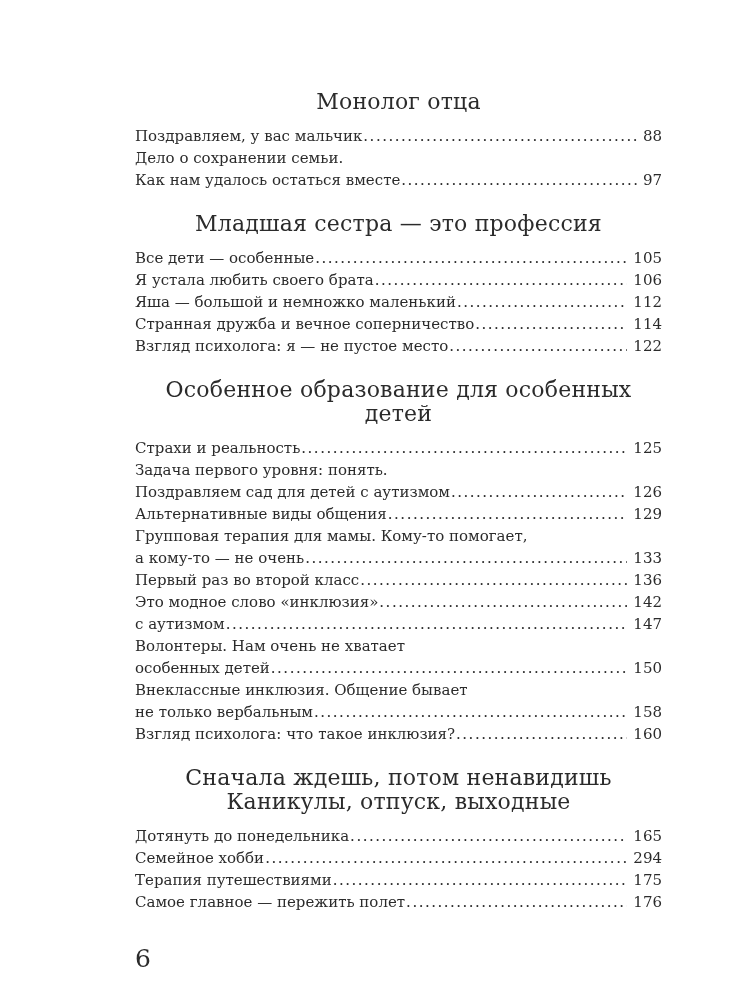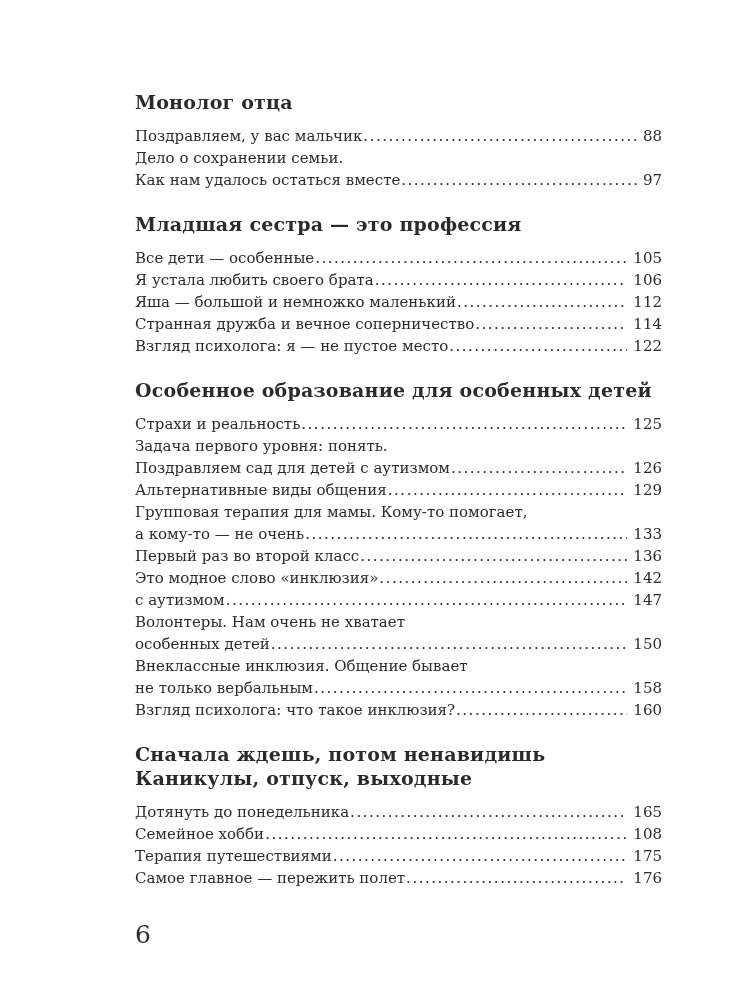--- a/index.html
+++ b/index.html
@@ -18,22 +18,23 @@
     box-sizing: border-box;
     width: 750px;
     height: 1000px;
     padding: 90px 88px 0 135px;
     background: #ffffff;
   }
   .toc-section {
     margin-bottom: 21px;
   }
   .section-heading {
-    font-weight: bold;
-    font-size: 19px;
+    text-align: center;
+    font-weight: normal;
+    font-size: 22px;
     line-height: 24px;
     margin-bottom: 11px;
     letter-spacing: 0.2px;
   }
   .toc-entries {
     font-size: 15px;
   }
   .entry-line {
     display: flex;
     align-items: baseline;
@@ -195,21 +196,21 @@
         </div>
         <div class="toc-entries">
           <div class="entry-line">
             <span class="entry-title">Дотянуть до понедельника</span>
             <span class="dot-leader">............................................................................................................................................................................................................................</span>
             <span class="entry-page">165</span>
           </div>
           <div class="entry-line">
             <span class="entry-title">Семейное хобби</span>
             <span class="dot-leader">............................................................................................................................................................................................................................</span>
-            <span class="entry-page">108</span>
+            <span class="entry-page">294</span>
           </div>
           <div class="entry-line">
             <span class="entry-title">Терапия путешествиями</span>
             <span class="dot-leader">............................................................................................................................................................................................................................</span>
             <span class="entry-page">175</span>
           </div>
           <div class="entry-line">
             <span class="entry-title">Самое главное — пережить полет</span>
             <span class="dot-leader">............................................................................................................................................................................................................................</span>
             <span class="entry-page">176</span>

